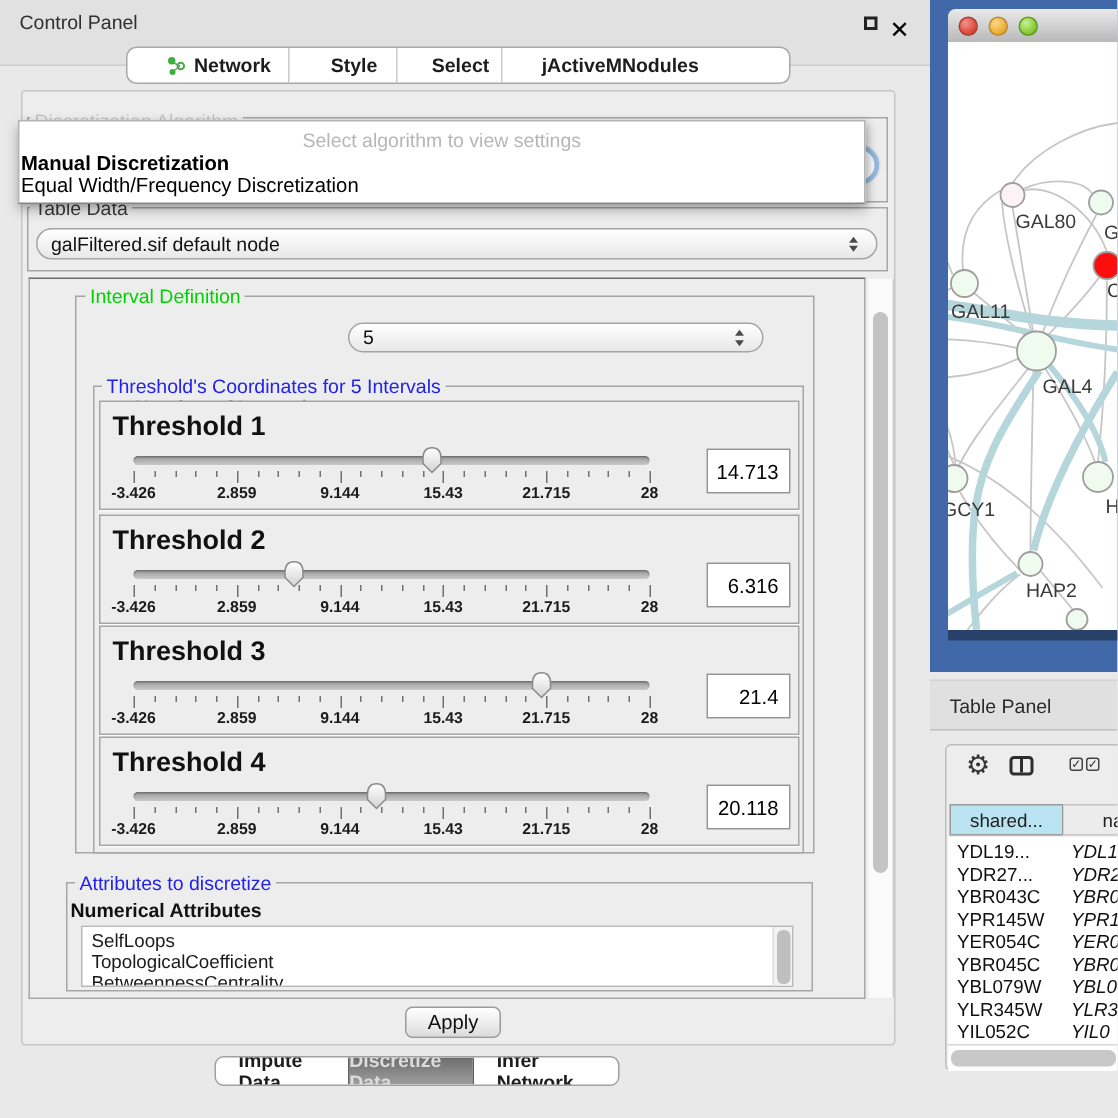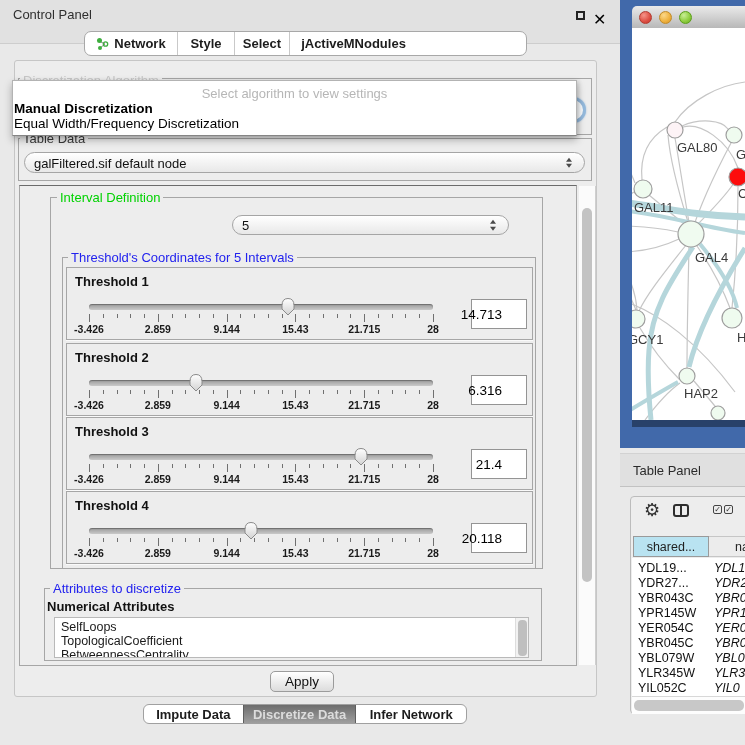--- a/index.html
+++ b/index.html
@@ -4,21 +4,21 @@
 <style>
   * { margin:0; padding:0; box-sizing:border-box; }
   html,body { width:745px; height:745px; overflow:hidden; font-family:"Liberation Sans",sans-serif; background:#e9e9e9; position:relative; }
   .abs { position:absolute; }
   
   #titlebar { left:0; top:0; width:620px; height:44px; background:#e1e1e1; border-bottom:1px solid #cdcdcd; }
   #titlebar .t { position:absolute; left:13px; top:7px; font-size:13px; color:#2f2f2f; }
   #float-btn { left:576px; top:11px; width:9px; height:9px; border:2px solid #222; }
   #close-btn { left:593px; top:10px; width:11px; height:11px; }
   #tabstrip { left:84px; top:31px; width:443px; height:25px; background:#fff; border:1px solid #a8a8a8; border-radius:7px; display:flex; overflow:hidden; }
-  .seg { display:flex; align-items:center; justify-content:center; font-size:13px; font-weight:700; color:#1c1c1c; border-right:1px solid #c9c9c9; height:100%; }
+  .seg { display:flex; align-items:center; justify-content:center; font-size:13px; font-weight:700; color:#1c1c1c; border-right:1px solid #c9c9c9; height:100%;margin-left:15px; }
   .seg:last-child { border-right:none; }
   .seg.sel { background:linear-gradient(#6d6d6d,#9e9e9e); color:#dcdcdc; border-right:1px solid #5f5f5f; margin-left:-1px; border-left:1px solid #5f5f5f; }
   #main-panel { left:14px; top:60px; width:583px; height:637px; background:#ededed; border:1px solid #c6c6c6; border-radius:3px; }
   .group { position:absolute; border:1px solid #a6a6a6; }
   .gtitle { position:absolute; top:-8px; background:#ededed; padding:0 3px; font-size:13px; line-height:15px; white-space:nowrap; }
   #disc-group { left:18px; top:78px; width:574px; height:57px; }
   #disc-group .gtitle { left:1px; top:-6px; color:#c6c6c6; }
   #hidden-combo { left:24px; top:97px; width:562px; height:26px; border-radius:13px; background:#f8fafc; border:3px solid #94b9dc; box-shadow:0 0 2px #94b9dc; }
   #table-group { left:18px; top:138px; width:574px; height:43px; }
   #table-group .gtitle { left:1px; color:#3a3a3a; }
@@ -30,39 +30,39 @@
   .arrows .dn { border-top:4px solid #4a4a4a; }
   #main-combo { left:24px; top:152px; width:561px; height:21px; }
   #scrollpanel { left:19px; top:185px; width:558px; height:481px; border:1px solid #a6a6a6; border-top-color:#6b6b6b; background:#ededed; }
   #interval-group { left:30px; top:11px; width:493px; height:372px; }
   #interval-group > .gtitle { left:6px; color:#00d200; }
   #noi-label { left:70px; top:32px; font-size:13px; font-weight:700; color:#111;margin-top:46px; }
   #noi-spinner { left:212px; top:29px; width:277px; height:20px; }
   #thr-group { left:42px; top:71px; width:474px; height:312px; }
   #thr-group > .gtitle { left:5px; color:#2222ee; }
   .tbox { position:absolute; left:46px; width:467px; height:73px; border:1px solid #a6a6a6; background:#ededed; box-shadow:0 1px 0 #fafafa; }
-  .tbox .tlabel { position:absolute; left:8px; top:6px; font-size:13px; font-weight:700; color:#111; }
+  .tbox .tlabel { position:absolute; left:8px; top:6px; font-size:18px; font-weight:700; color:#111; }
   .track { position:absolute; left:22px; top:36px; width:344px; height:6px; border-radius:3px; background:linear-gradient(#999999,#c9c9c9); box-shadow:inset 0 1px 1px rgba(0,0,0,.3); }
   .thumb { position:absolute; top:29px; width:16px; height:19px; }
   .tick { position:absolute; width:1px; background:#707070; }
   .tick.minor { top:46px; height:4px; }
   .tick.major { top:46px; height:8px; }
   .axlabel { position:absolute; top:55px; width:48px; margin-left:-24px; text-align:center; font-size:10.5px; font-weight:700; color:#1a1a1a; }
-  .vbox { position:absolute; left:404px; top:31px; width:56px; height:30px; background:#fff; border:1px solid #949494; font-size:13.5px; color:#000; display:flex; align-items:center; justify-content:flex-end; padding-right:24px; }
+  .vbox { position:absolute; left:404px; top:31px; width:56px; height:30px; background:#fff; border:1px solid #949494; font-size:13.5px; color:#000; display:flex; align-items:center; justify-content:flex-end; padding-right:7px; }
   #attr-group { left:24px; top:402px; width:498px; height:73px; }
   #attr-group > .gtitle { left:5px; color:#2222ee; }
   #numattr-label { left:27px; top:413px; font-size:13px; font-weight:700; color:#111; }
   #attr-list { left:34px; top:431px; width:475px; height:41px; background:#fff; border:1px solid #b9b9b9; overflow:hidden; }
   .litem { position:absolute; left:6px; font-size:12.5px; color:#1a1a1a; line-height:14px; }
   #attr-scroll { position:absolute; right:0; top:0; width:13px; height:100%; background:#f2f2f2; border-left:1px solid #ddd; }
   #attr-thumb { position:absolute; left:2px; top:2px; width:9px; height:36px; background:#bfbfbf; border-radius:4px; }
   #vscrollbar { left:579px; top:186px; width:17px; height:479px; background:#fbfbfb; border-right:1px solid #cfcfcf; }
   #vthumb { position:absolute; left:3px; top:22px; width:10px; height:374px; background:#c3c3c3; border-radius:5px; }
   #apply-btn { left:270px; top:671px; width:64px; height:21px; border-radius:5px; background:linear-gradient(#ffffff,#dcdcdc); border:1px solid #9b9b9b; font-size:13.5px; color:#111; display:flex; align-items:center; justify-content:center; }
-  #bottom-tabs { left:143px; top:704px; width:324px; height:20px; background:#fff; border:1px solid #a0a0a0; border-radius:6px; display:flex; overflow:hidden; }
+  #bottom-tabs { left:143px; top:704px; width:270px; height:20px; background:#fff; border:1px solid #a0a0a0; border-radius:6px; display:flex; overflow:hidden; }
   
   #net-frame { left:620px; top:0; width:125px; height:448px; background:#4169aa; }
   #net-titlebar { position:absolute; left:12px; top:6px; width:113px; height:22px; background:linear-gradient(#eaeaea,#b8b8b8); border-top-left-radius:5px; }
   .light { position:absolute; top:4.5px; width:13px; height:13px; border-radius:50%; }
   #net-canvas { position:absolute; left:12px; top:28px; width:113px; height:392px; background:#fff; overflow:hidden; }
   #net-shadow { position:absolute; left:12px; top:420px; width:113px; height:7px; background:#284169; }
   #tp-bar { left:620px; top:453px; width:125px; height:34px; background:#e0e0e0; border-top:1px solid #d2d2d2; border-bottom:1px solid #c2c2c2; }
   #tp-bar .t { position:absolute; left:13px; top:9px; font-size:13px; color:#2a2a2a; }
   #tp-container { left:630px; top:496px; width:120px; height:218px; background:#ededed; border:1px solid #bcbcbc; border-radius:4px; }
   #gear-icon { position:absolute; left:13px; top:2px; font-size:18px; color:#333; }

